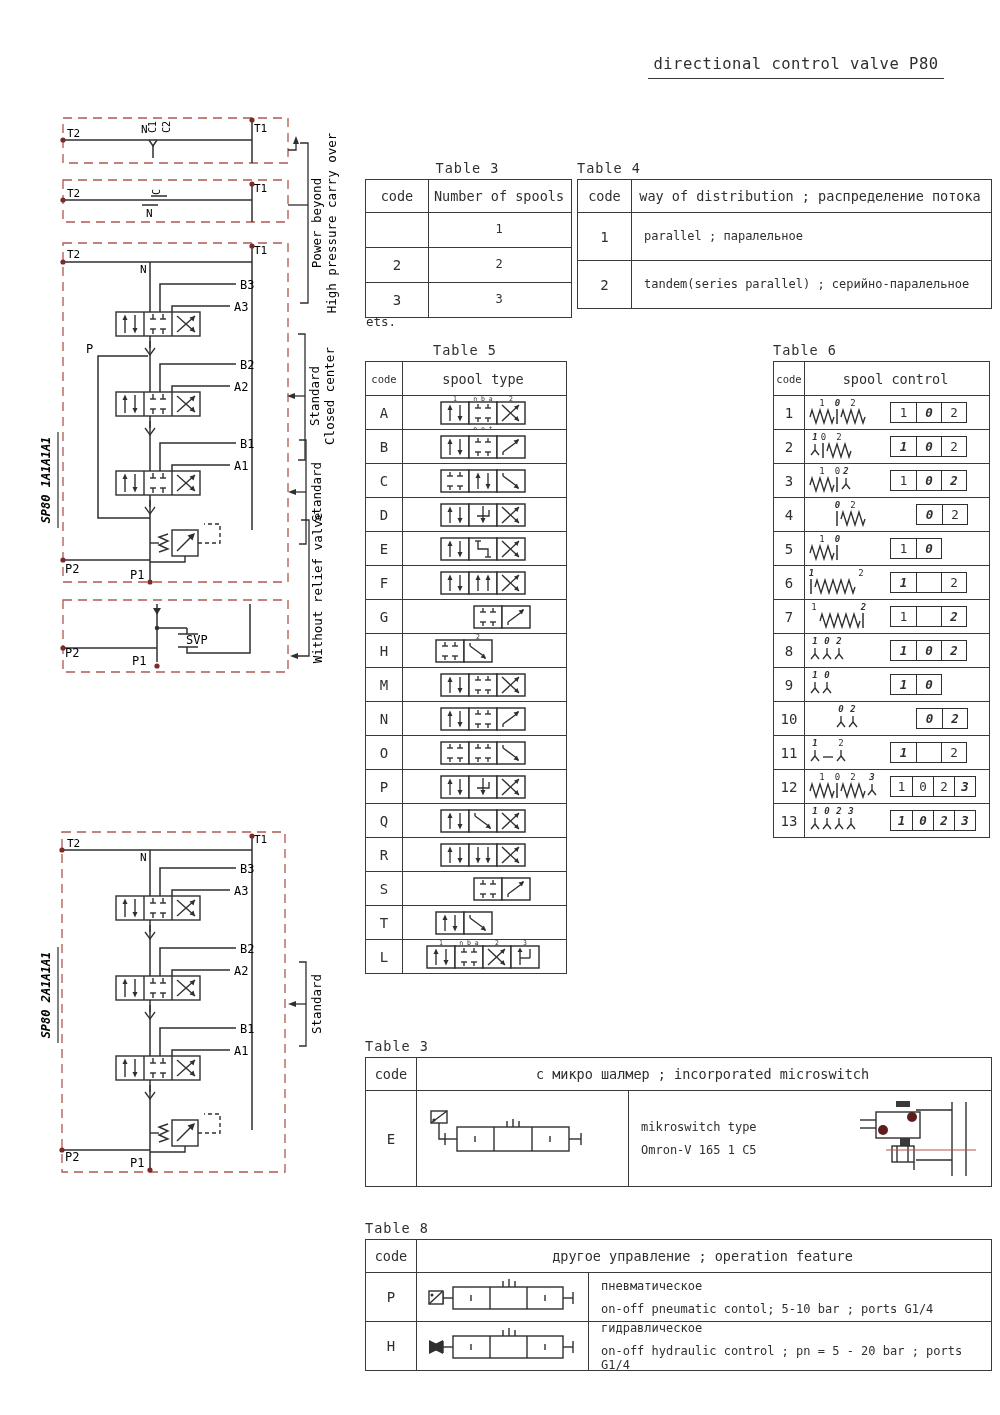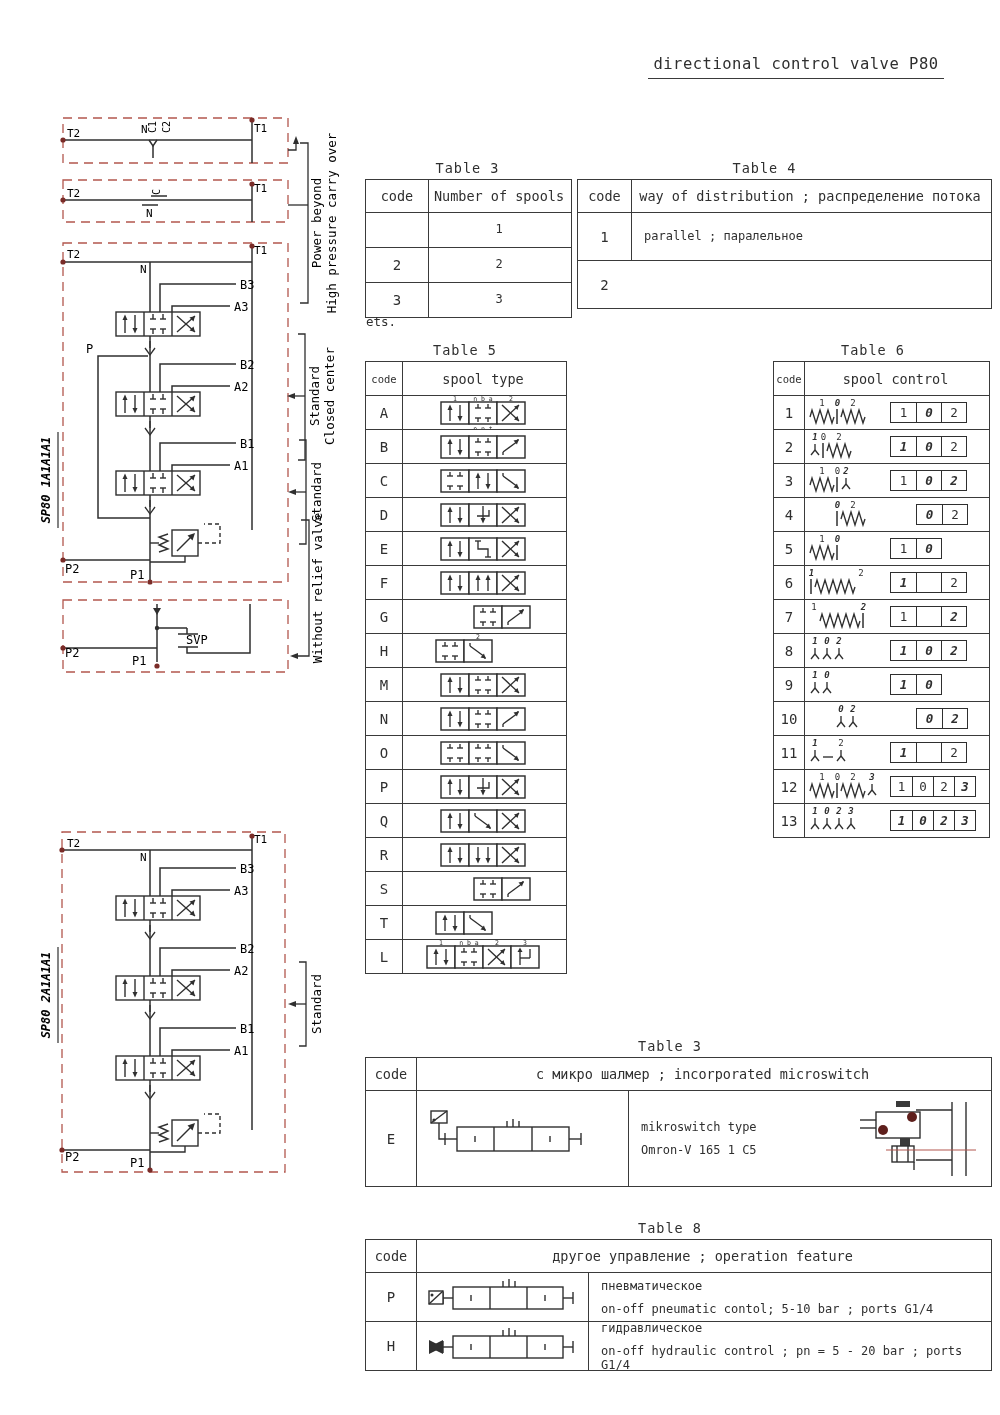--- a/index.html
+++ b/index.html
@@ -9,21 +9,21 @@
   body{width:1000px;height:1415px;position:relative;overflow:hidden;
        font-family:"DejaVu Sans Mono","Liberation Mono",monospace;color:var(--ink);}
   svg{overflow:visible;display:block;}
   .abs{position:absolute;}
   
   #doc-title{left:648px;top:55px;width:296px;text-align:center;font-size:15.5px;letter-spacing:.5px;
              border-bottom:1.7px solid var(--line);padding-bottom:5px;}
   
   .cap{font-size:13.5px;letter-spacing:1px;}
   .cap.center{text-align:center;}
-  .cap.right{text-align:center;}
+  .cap.right{text-align:left;}
   
   .tbl{border:1.7px solid var(--line);background:transparent;}
   .row{display:flex;border-top:1.7px solid var(--line);box-sizing:border-box;}
   .row.first{border-top:none;}
   .cell{border-left:1.7px solid var(--line);box-sizing:border-box;display:flex;
         align-items:center;justify-content:center;overflow:hidden;}
   .cell.first{border-left:none;}
   .cell.lft{justify-content:flex-start;}
   .hdr{font-size:13.5px;}
   .hdr-sm{font-size:10.5px;}
@@ -301,20 +301,21 @@
   <div class="row first" style="height:32px">
     <div class="cell first hdr" style="width:53px">code</div>
     <div class="cell hdr" style="width:357px">way of distribution ;  распределение потока</div>
   </div>
   <div class="row" style="height:48px">
     <div class="cell first codecell" style="width:53px">1</div>
     <div class="cell lft smalltxt" style="width:357px;padding-left:12px">parallel ;  паралельное</div>
   </div>
   <div class="row" style="height:48px">
     <div class="cell first codecell" style="width:53px">2</div>
+    <div class="cell lft smalltxt" style="width:357px;padding-left:12px">tandem(series parallel) ;  серийно-паралельное</div>
   </div>
 </div>
 
 <div class="abs cap center" style="left:365px;top:342px;width:200px">Table 5</div>
 <div class="abs tbl" style="left:365px;top:361px;width:200px">
   <div class="row first" style="height:33px">
     <div class="cell first hdr-sm" style="width:36px">code</div>
     <div class="cell hdr" style="width:161px">spool type</div>
   </div>
   <div id="t5-body">

